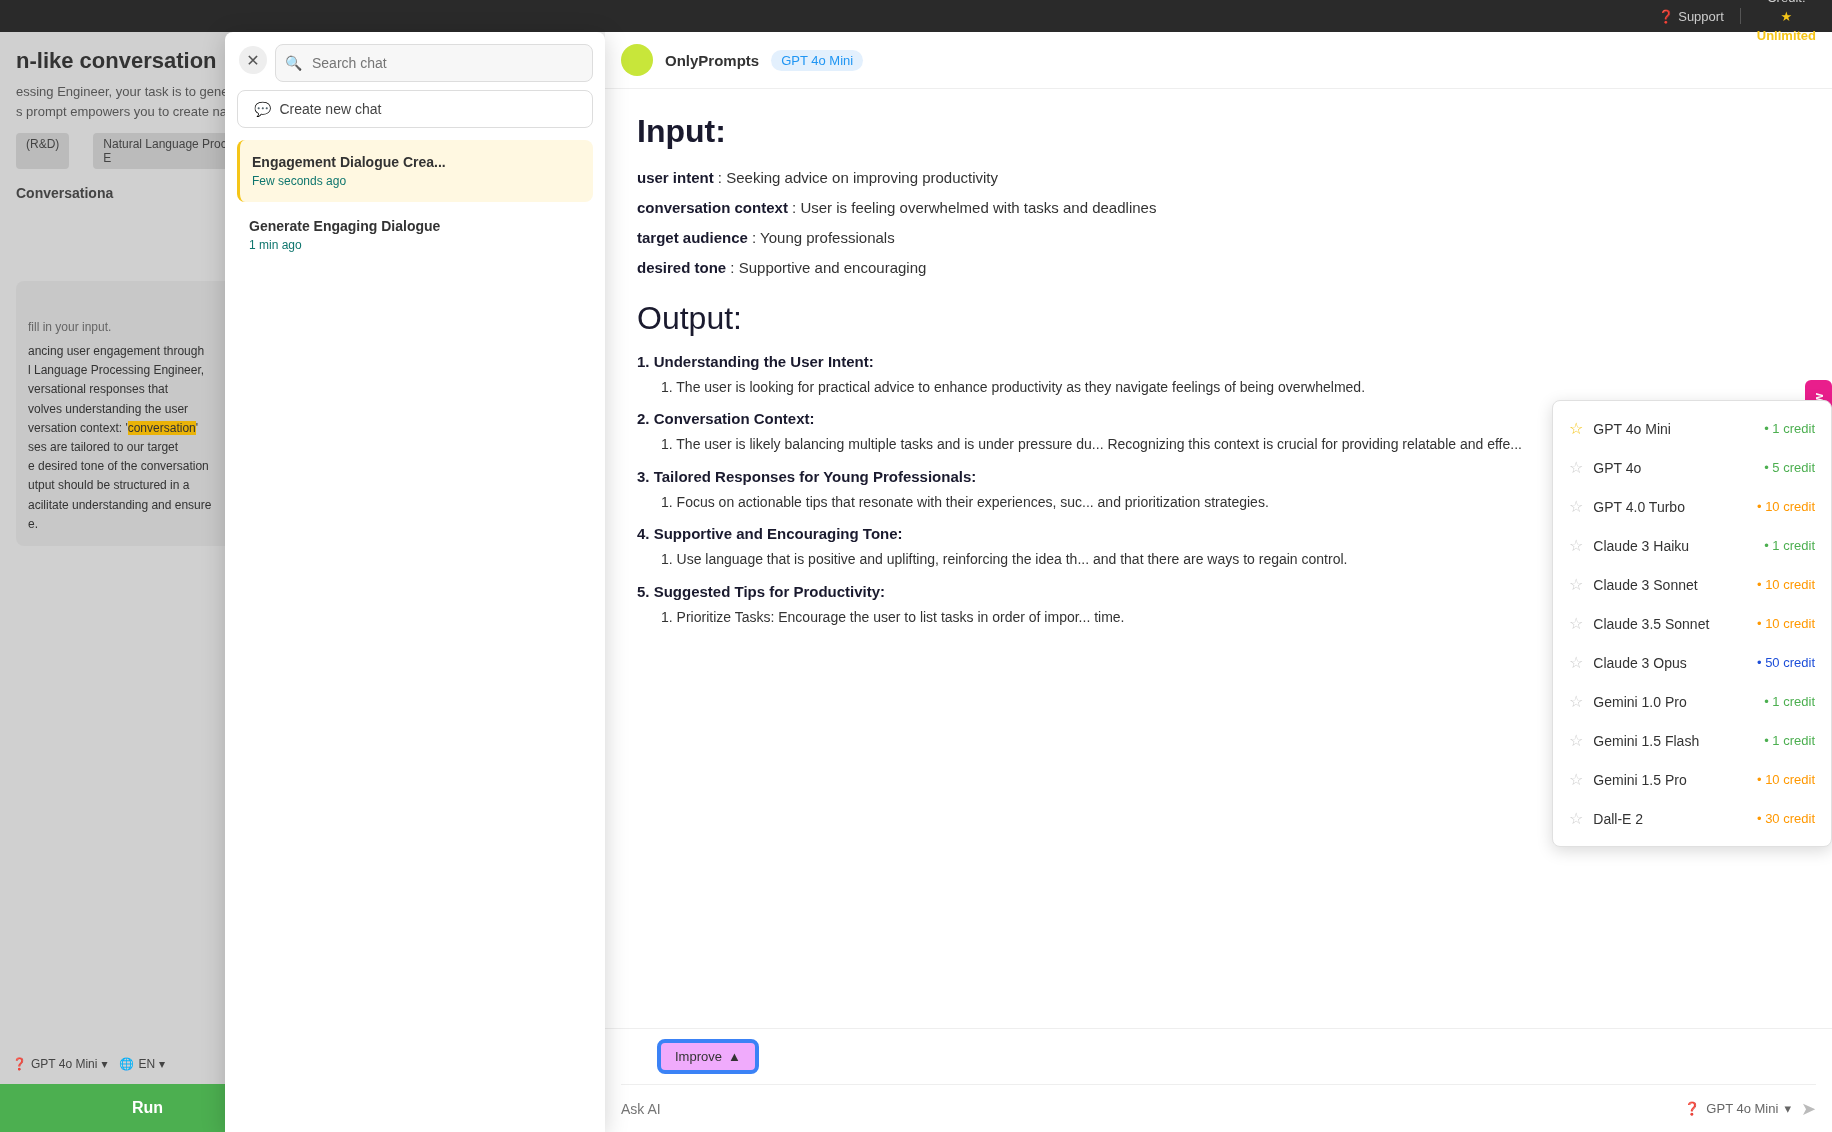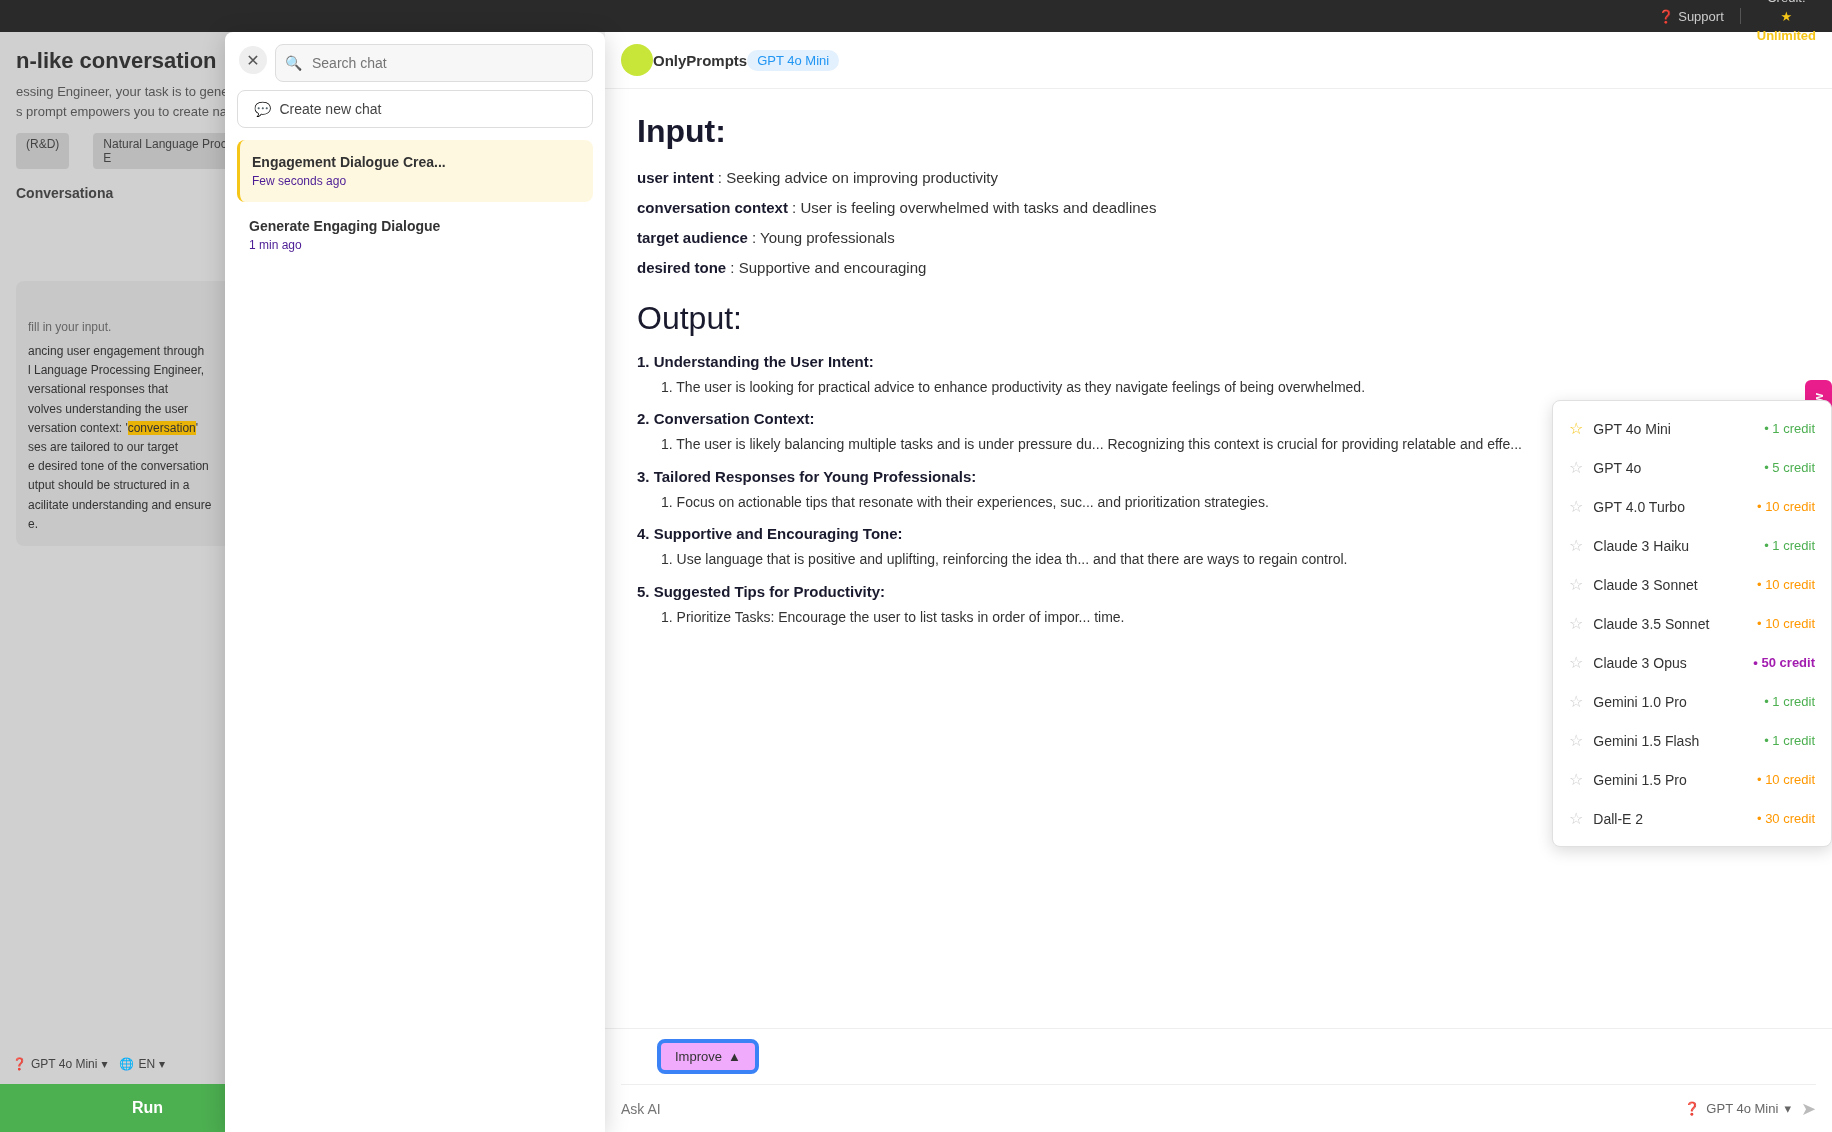--- a/index.html
+++ b/index.html
@@ -107,32 +107,33 @@
     }
     .modal-chat-list { flex: 1; overflow-y: auto; padding: 0 12px; }
     .chat-item {
       padding: 14px 12px;
       border-radius: 8px;
       cursor: pointer;
       margin-bottom: 2px;
     }
     .chat-item.active { background: #fff8e1; border-left: 3px solid #f5c518; }
     .chat-item-title { font-size: 14px; font-weight: 600; color: #333; }
-    .chat-item-time { font-size: 12px; color: #4c1d95; margin-top: 4px; }
+    .chat-item-time { font-size: 12px; color: #0f766e; margin-top: 4px; }
 
     
     .main-content {
       position: absolute; top: 32px; left: 605px; right: 0; bottom: 0;
       background: white; z-index: 5;
       display: flex; flex-direction: column;
     }
 
     
     .main-header {
       display: flex; align-items: center; padding: 12px 16px; border-bottom: 1px solid #eee;
+      gap: 12px;
     }
     .avatar-circle {
       width: 32px; height: 32px; border-radius: 50%;
       background: #c8e63a; flex-shrink: 0;
     }
     .header-brand { font-size: 15px; font-weight: 600; color: #333; }
     .model-badge {
       background: #e3f0fd; color: #2196f3; border-radius: 12px;
       padding: 3px 10px; font-size: 13px; font-weight: 500; cursor: pointer;
     }
@@ -195,21 +196,21 @@
     .model-item {
       display: flex; align-items: center; gap: 10px;
       padding: 10px 16px; font-size: 14px; color: #333;
       cursor: pointer;
     }
     .star-icon { color: #999; font-size: 16px; }
     .model-name { flex: 1; }
     .model-credit { font-size: 13px; }
     .credit-green { color: #4caf50; }
     .credit-orange { color: #ff9800; }
-    .credit-red { color: #a21caf; font-weight: bold; }
+    .credit-red { color: #1d4ed8; }
 
     
     .whats-new-tab {
       position: absolute; right: 0; top: 380px;
       background: #e91e8c; color: white;
       writing-mode: vertical-rl; text-orientation: mixed;
       transform: rotate(180deg);
       padding: 12px 6px; font-size: 13px; font-weight: 600;
       border-radius: 0 0 6px 6px;
       cursor: pointer; z-index: 25;

